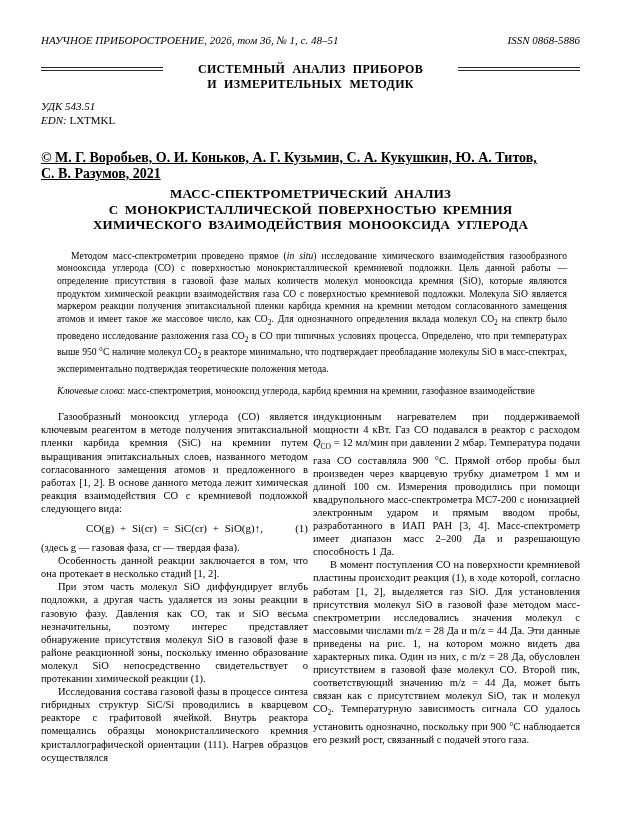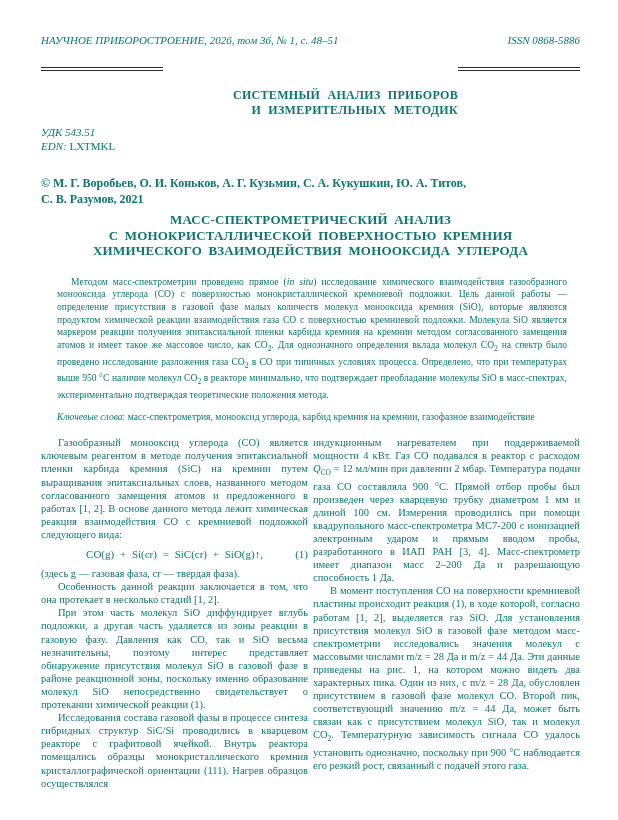--- a/index.html
+++ b/index.html
@@ -1,29 +1,29 @@
 <!DOCTYPE html>
 <html><head>
 <meta charset="utf-8">
 <style>
   * { margin:0; padding:0; box-sizing:border-box; }
   html,body { background:#e8e8e8; }
   .page {
     width:618px; height:820px; background:#ffffff; position:relative;
-    font-family:"Liberation Serif","DejaVu Serif",serif; color:#0f766e;
+    font-family:"Liberation Serif","DejaVu Serif",serif; color:#000000;
     padding:34px 38px 0 41px; overflow:hidden; margin:0 auto;
   }
   .journal-row { display:flex; justify-content:space-between; font-style:italic; font-size:11px; line-height:13px; }
   .section-row { display:flex; align-items:flex-start; margin-top:15px; }
   .dbl-rule { height:4px; border-top:1px solid #2a2a2a; border-bottom:1px solid #2a2a2a; width:122px; margin-top:5px; }
-  .section-title { flex:1; text-align:right; font-weight:bold; font-size:12px; line-height:14.5px; word-spacing:4px; letter-spacing:0.3px;margin-top:26px; }
+  .section-title { flex:1; text-align:center; font-weight:bold; font-size:12px; line-height:14.5px; word-spacing:4px; letter-spacing:0.3px; }
   .meta { margin-top:9px; font-size:11px; line-height:13.5px; }
   .meta .it { font-style:italic; }
   .edn-value { font-style:normal; }
-  .authors { margin-top:23px; font-weight:bold; font-size:12px; line-height:15.5px; }
+  .authors { margin-top:23px; font-weight:bold; font-size:14px; line-height:15.5px;text-decoration:underline; }
   .article-title { margin-top:5px; text-align:center; font-weight:bold; font-size:13px; line-height:15.5px; word-spacing:3px; letter-spacing:0.2px; }
   .abstract { margin:17px 13px 0 16px; font-size:9.6px; line-height:12.7px; text-align:justify; }
   .abstract .first { text-indent:14px; }
   .keywords { margin:9px 13px 0 16px; font-size:9.6px; line-height:12.7px; }
   .keywords .kw-label { font-style:italic; }
   .columns { display:flex; gap:5px; margin-top:13px; }
   .col { flex:1; font-size:10.5px; line-height:13.1px; }
   .p { text-align:justify; text-indent:17px; }
   .p-noindent { text-align:justify; text-indent:0; }
   .formula-row { position:relative; text-align:center; margin:7px 0 6px 0; font-size:11px; word-spacing:3px; }

